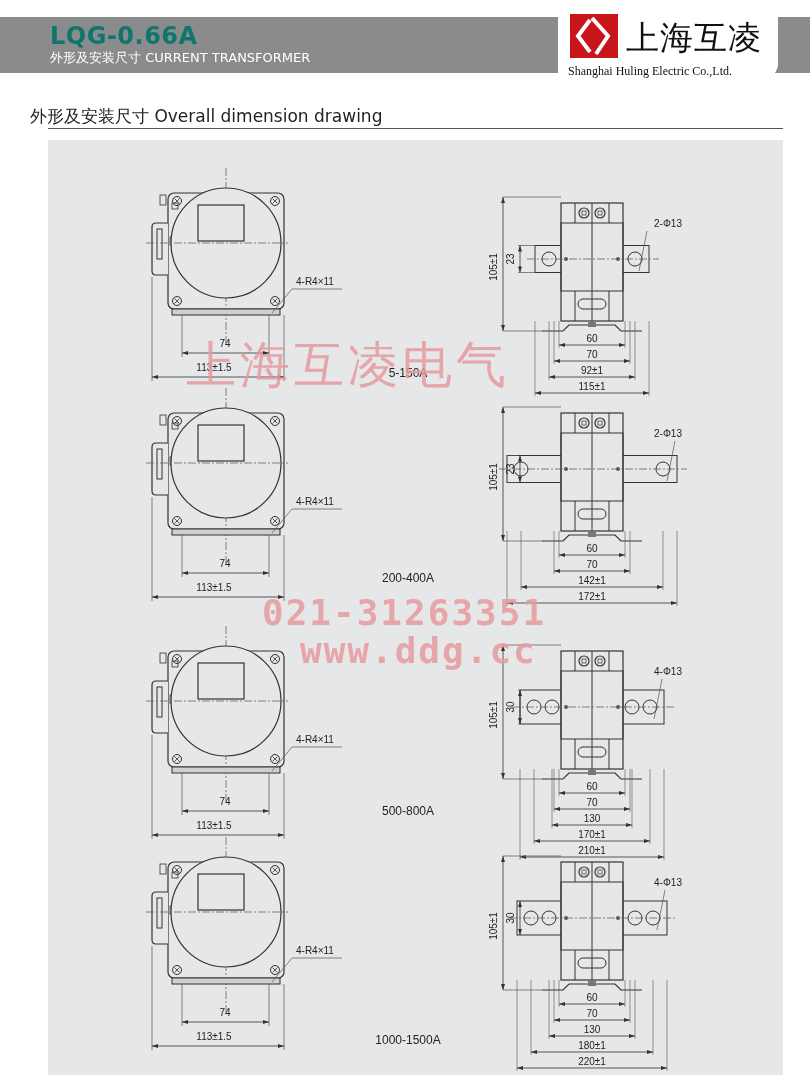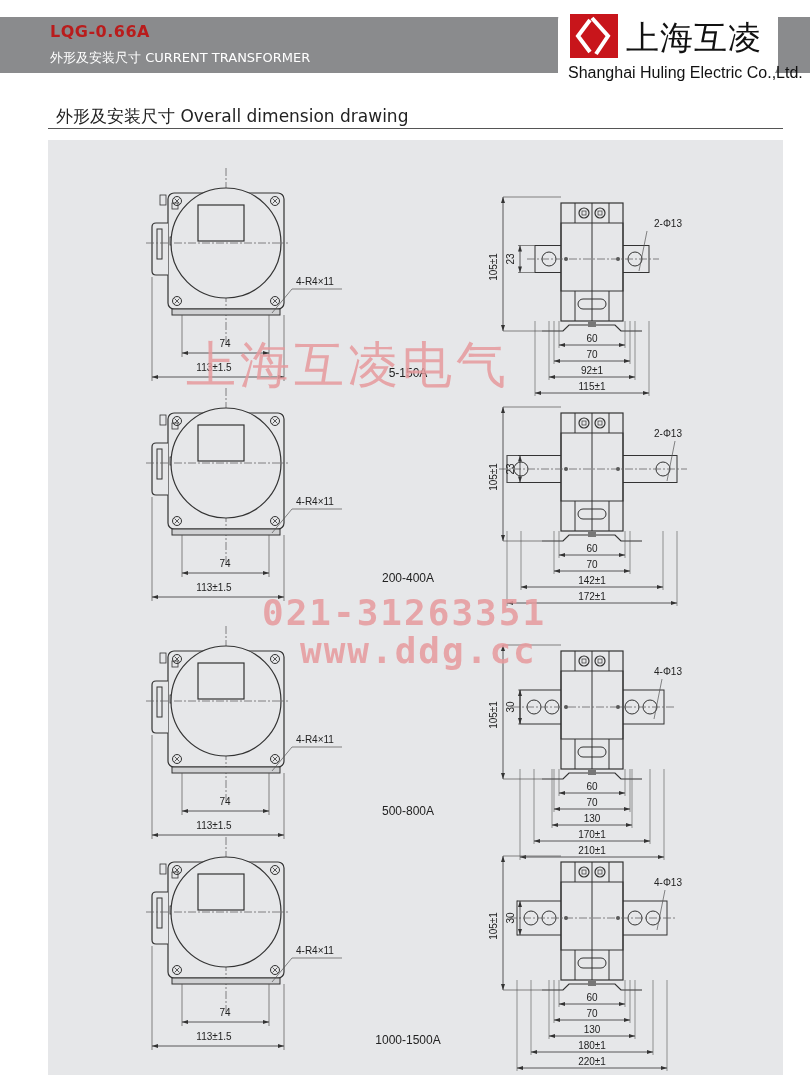--- a/index.html
+++ b/index.html
@@ -1,24 +1,24 @@
 <!DOCTYPE html>
 <html><head>
 <meta charset="utf-8">
 <style>
   html,body{margin:0;padding:0;background:#ffffff;}
   body{width:810px;height:1089px;position:relative;overflow:hidden;font-family:"Liberation Sans",sans-serif;}
   .banner{position:absolute;left:0;top:17px;width:810px;height:56px;background:#8a8b8d;}
   .logo-box{position:absolute;left:558px;top:6px;width:220px;height:72px;background:#ffffff;border-radius:14px 0 14px 0;}
-  .product-title{position:absolute;left:50px;top:22px;color:#b91c1c;font-size:16px;font-weight:bold;letter-spacing:0.5px;font-family:"DejaVu Sans",sans-serif;}
+  .product-title{position:absolute;left:50px;top:22px;color:#0f766e;font-size:24px;font-weight:bold;letter-spacing:0.5px;font-family:"DejaVu Sans",sans-serif;}
   .product-sub{position:absolute;left:50px;top:49px;color:#ffffff;font-size:13px;font-family:"DejaVu Sans",sans-serif;}
   .logo-mark{position:absolute;left:570px;top:14px;width:48px;height:44px;background:#c8151b;}
   .logo-cn{position:absolute;left:626px;top:16px;font-size:33px;color:#111;font-family:Liberation Mono, monospace;letter-spacing:1px;}
-  .logo-en{position:absolute;left:568px;top:64px;font-size:16px;color:#111;font-family:Liberation Sans, sans-serif;}
-  .section-title{position:absolute;left:56px;top:105px;font-size:17px;color:#222;font-family:"DejaVu Sans",sans-serif;}
+  .logo-en{position:absolute;left:568px;top:64px;font-size:12px;color:#111;font-family:Liberation Serif, serif;}
+  .section-title{position:absolute;left:30px;top:105px;font-size:17px;color:#222;font-family:"DejaVu Sans",sans-serif;}
   .section-rule{position:absolute;left:48px;top:128px;width:735px;height:1px;background:#555;}
   .panel{position:absolute;left:48px;top:140px;width:735px;height:935px;background:#e6e7e9;}
   svg{position:absolute;left:0;top:0;}
   .dim{font-family:"Liberation Sans",sans-serif;font-size:10px;fill:#222;}
   .variant{font-family:"Liberation Sans",sans-serif;font-size:12px;fill:#222;}
   .wm-cn{font-family:"DejaVu Sans",sans-serif;font-size:50px;fill:#e79a9d;opacity:0.85;letter-spacing:4px;}
   .wm-num{font-family:"DejaVu Sans Mono",monospace;font-size:36px;fill:#e79a9d;opacity:0.85;font-weight:bold;letter-spacing:2px;}
 </style>
 </head>
 <body>

